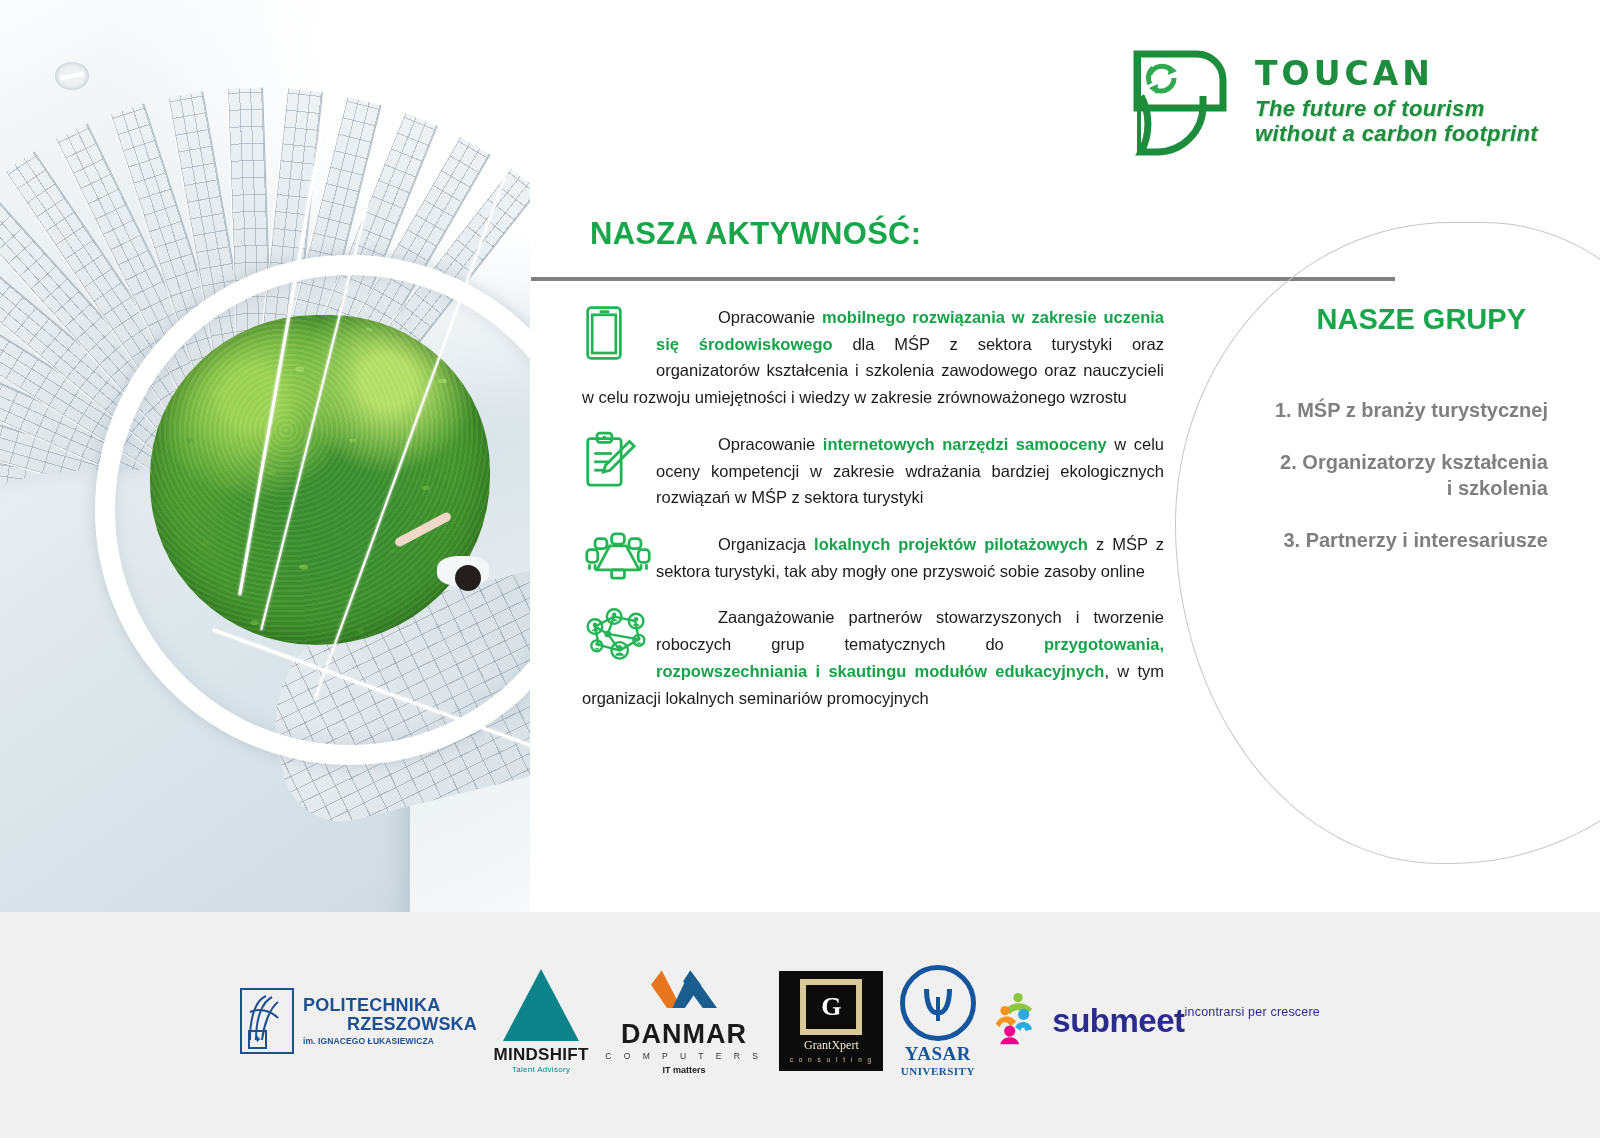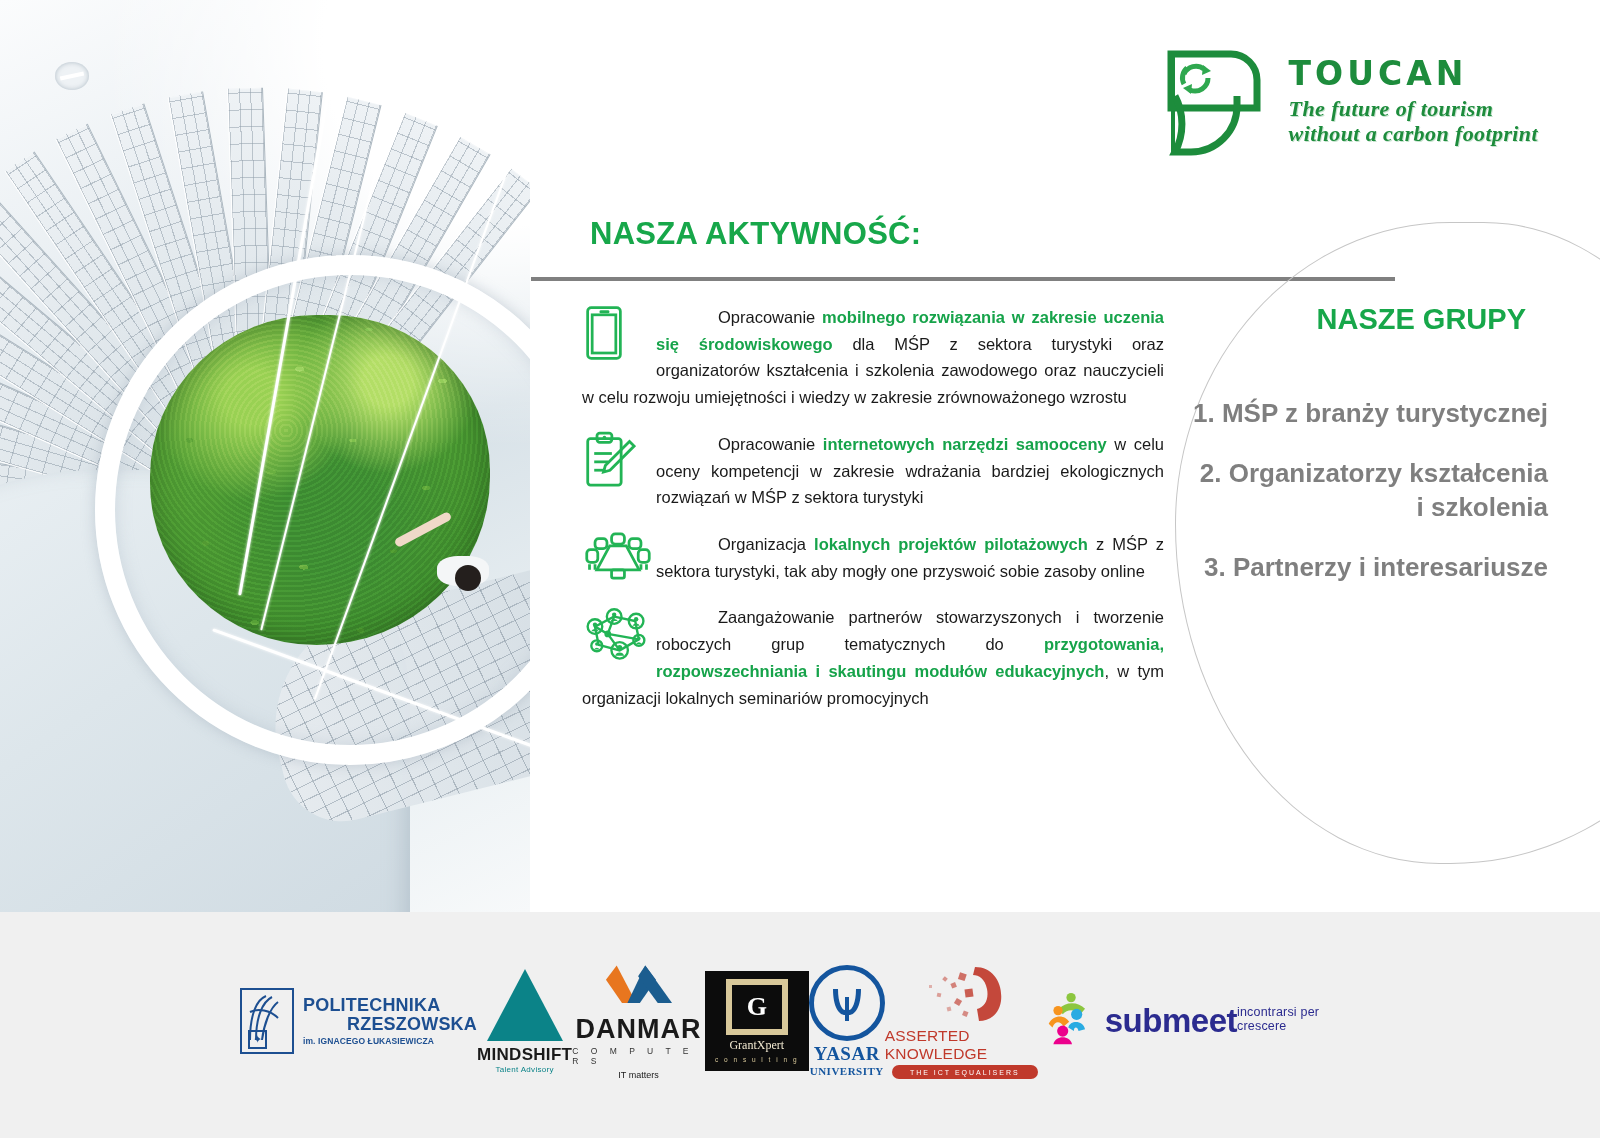--- a/index.html
+++ b/index.html
@@ -121,21 +121,21 @@
 
   
   .logo-wrap{position:absolute;right:62px;top:40px;display:flex;align-items:center;gap:8px;}
   .logo-mark{width:128px;height:120px;}
   .logo-text{display:flex;flex-direction:column;gap:4px;}
   .brand{
     font-family:"DejaVu Sans", sans-serif;
     font-weight:bold;font-size:33px;letter-spacing:4px;color:#1d8c3c;
   }
   .tagline{
-    font-family:Liberation Serif, serif;
+    font-family:Liberation Sans, sans-serif;
     font-style:italic;font-weight:bold;font-size:22px;line-height:1.12;
     color:#1d8c3c;white-space:pre-line;letter-spacing:.4px;
     text-shadow:1px 1px 0 rgba(29,140,60,.25);
   }
 
   
   .section-title{
     position:absolute;left:590px;top:216px;
     font-size:31px;font-weight:bold;color:#17a74a;letter-spacing:.3px;
   }
@@ -165,21 +165,21 @@
   .act-4 .act-icon{height:64px;}
 
   
   .groups{position:absolute;right:52px;top:300px;width:390px;text-align:right;}
   .groups-title{
     font-size:29px;font-weight:bold;color:#17a74a;line-height:1.35;
     padding-right:22px;
   }
   .groups-list{margin-top:58px;}
   .group-item{
-    font-size:26px;font-weight:bold;color:#7f7f7f;line-height:1.3;
+    font-size:20px;font-weight:bold;color:#7f7f7f;line-height:1.3;
     margin-bottom:26px;white-space:pre-line;
   }
 
   
   .footer{
     position:absolute;left:0;bottom:0;width:1600px;height:226px;
     background:#f0f0f0;
   }
   .logos{
     position:absolute;left:240px;top:34px;width:1080px;height:150px;
@@ -196,21 +196,21 @@
   .pr-t3{font-size:8.5px;letter-spacing:.1px;margin-top:2px;}
 
   .ms{display:flex;flex-direction:column;align-items:center;}
   .ms-tri{width:0;height:0;border-left:38px solid transparent;border-right:38px solid transparent;border-bottom:72px solid #0b8388;position:relative;}
   .ms-t1{font-size:17px;font-weight:bold;color:#1a1a1a;letter-spacing:.3px;margin-top:4px;}
   .ms-t2{font-size:8px;color:#0b8388;letter-spacing:.3px;}
 
   .dm{display:flex;flex-direction:column;align-items:center;}
   .dm-t1{font-size:27px;font-weight:bold;color:#1a1a1a;letter-spacing:1px;line-height:1;}
   .dm-t2{font-size:8.5px;color:#333;letter-spacing:5px;margin-top:3px;}
-  .dm-t3{font-size:9px;color:#1a1a1a;font-weight:normal;margin-top:4px;}
+  .dm-t3{font-size:9px;color:#1a1a1a;font-weight:bold;margin-top:4px;}
 
   .gx{width:104px;height:100px;background:#0c0c0c;display:flex;flex-direction:column;align-items:center;justify-content:center;gap:3px;}
   .gx-box{width:50px;height:44px;border:6px solid #d8c89a;display:flex;align-items:center;justify-content:center;font-family:"Liberation Serif",serif;font-size:26px;font-weight:bold;color:#ffffff;}
   .gx-t1{font-family:"Liberation Serif",serif;font-size:12px;color:#f3ead2;}
   .gx-t2{font-size:6.5px;color:#d8c89a;letter-spacing:2px;}
 
   .ya{display:flex;flex-direction:column;align-items:center;}
   .ya-circle{width:66px;height:66px;border-radius:50%;border:5px solid #14559e;display:flex;align-items:center;justify-content:center;}
   .ya-t1{font-family:"Liberation Serif",serif;font-size:19px;font-weight:bold;color:#14559e;letter-spacing:.5px;margin-top:2px;}
   .ya-t2{font-family:"Liberation Serif",serif;font-size:11px;font-weight:bold;color:#14559e;letter-spacing:.5px;}
@@ -449,42 +449,20 @@
             <g fill="#14559e">
               <path d="M8 8 C8 26 14 34 20 34 L20 40 L24 40 L24 34 C30 34 36 26 36 8 L31 8 C31 22 27 29 24 29 L24 16 L20 16 L20 29 C17 29 13 22 13 8 Z"></path>
             </g>
           </svg>
         </div>
         <div class="ya-t1">YASAR</div>
         <div class="ya-t2">UNIVERSITY</div>
       </div>
     </div>
 
-    <div class="plogo">
-      <div class="ak">
-        <div class="ak-face">
-          <svg viewBox="0 0 96 62" width="96" height="62">
-            <g fill="#c0392b">
-              <path d="M58 4 C76 4 86 20 84 38 C82 52 72 58 62 58 L60 46 C68 44 72 36 70 26 C68 16 62 12 56 12 Z" opacity=".92"></path>
-              <rect x="42" y="10" width="7" height="7" transform="rotate(18 45 13)" opacity=".7"></rect>
-              <rect x="34" y="20" width="5" height="5" transform="rotate(-22 36 22)" opacity=".6"></rect>
-              <rect x="26" y="14" width="4" height="4" transform="rotate(40 28 16)" opacity=".5"></rect>
-              <rect x="20" y="30" width="4" height="4" transform="rotate(12 22 32)" opacity=".45"></rect>
-              <rect x="38" y="36" width="6" height="6" transform="rotate(30 41 39)" opacity=".65"></rect>
-              <rect x="30" y="44" width="4" height="4" transform="rotate(-14 32 46)" opacity=".4"></rect>
-              <rect x="48" y="26" width="8" height="8" transform="rotate(-8 52 30)" opacity=".8"></rect>
-              <rect x="12" y="22" width="3" height="3" opacity=".35"></rect>
-              <rect x="46" y="48" width="5" height="5" transform="rotate(22 48 50)" opacity=".55"></rect>
-            </g>
-          </svg>
-        </div>
-        <div class="ak-t1">ASSERTED KNOWLEDGE</div>
-        <div class="ak-t2">THE ICT EQUALISERS</div>
-      </div>
-    </div>
 
     <div class="plogo">
       <div class="sm">
         <div>
           <svg viewBox="0 0 58 62" width="54" height="58">
             <g>
               <circle cx="28" cy="8" r="5" fill="#8cc63f"></circle>
               <path d="M15 20 C22 12 36 12 43 20 L38 26 C32 20 24 20 19 26 Z" fill="#8cc63f"></path>
               <circle cx="14" cy="22" r="5" fill="#f7941e"></circle>
               <path d="M4 36 C9 26 21 26 26 34 L20 39 C16 33 11 33 8 40 Z" fill="#f7941e"></path>

